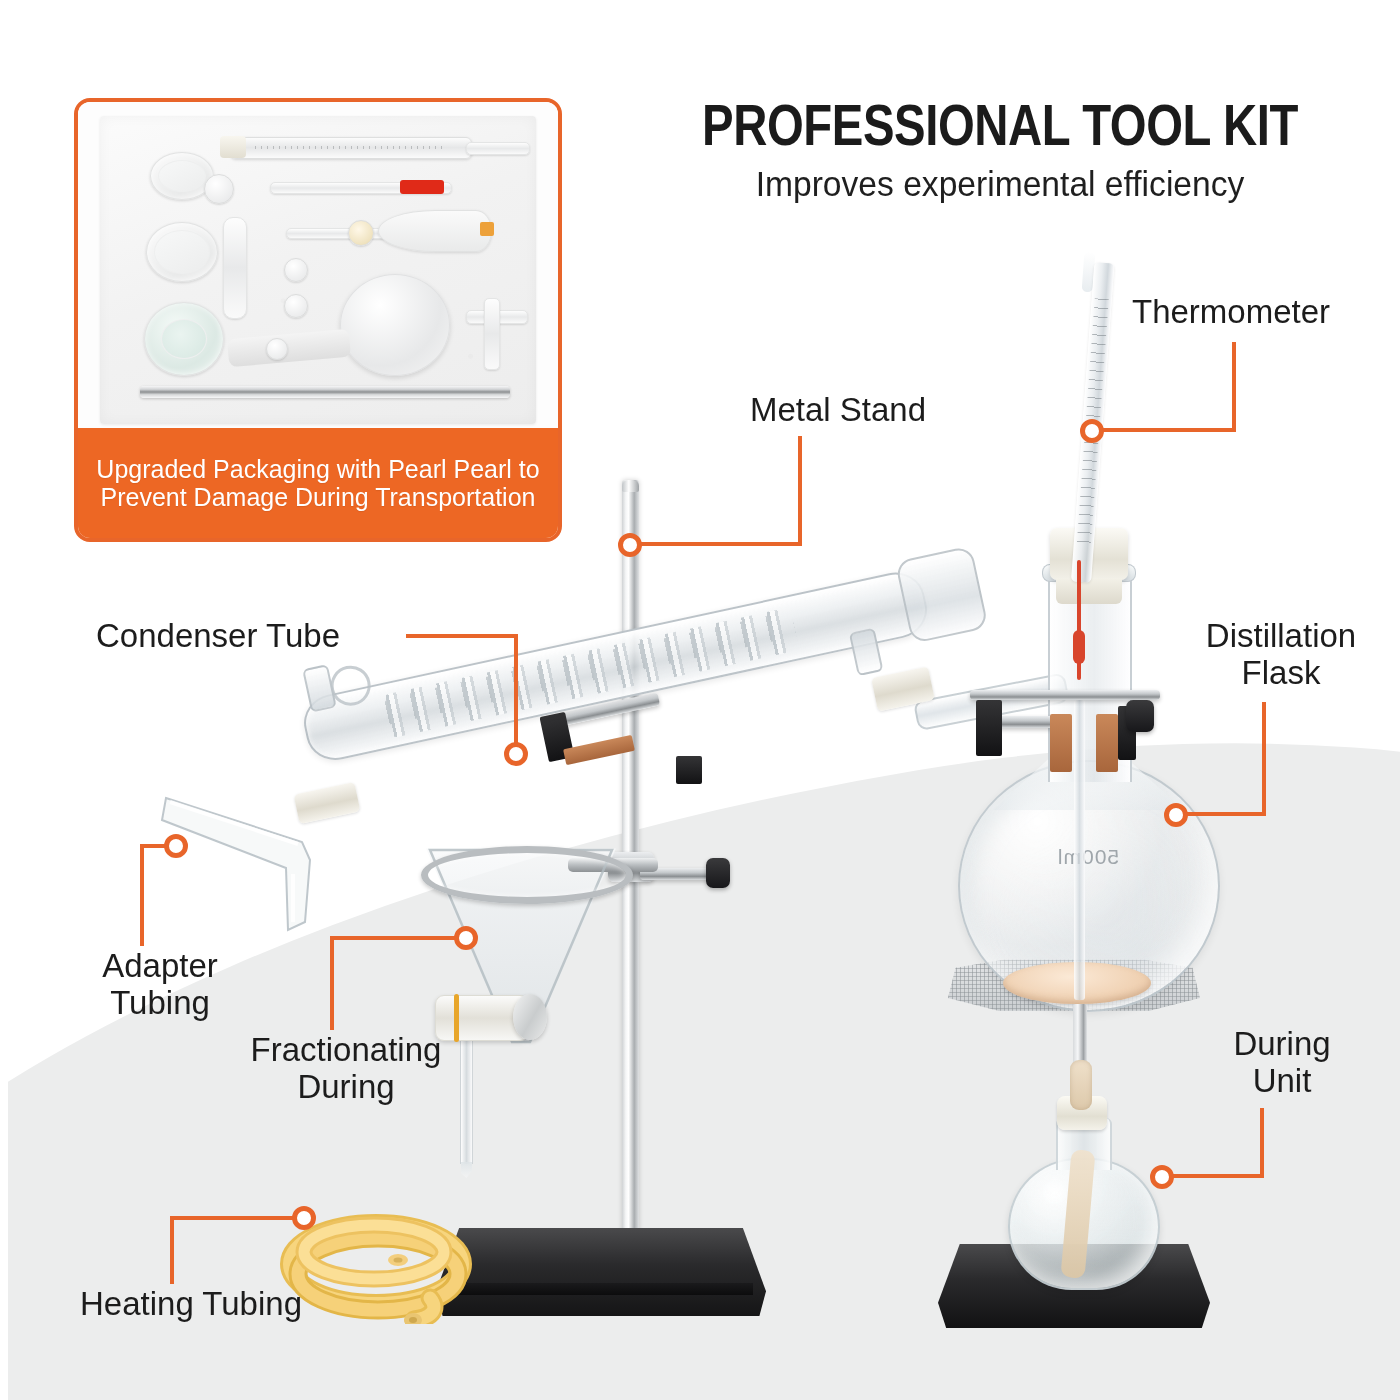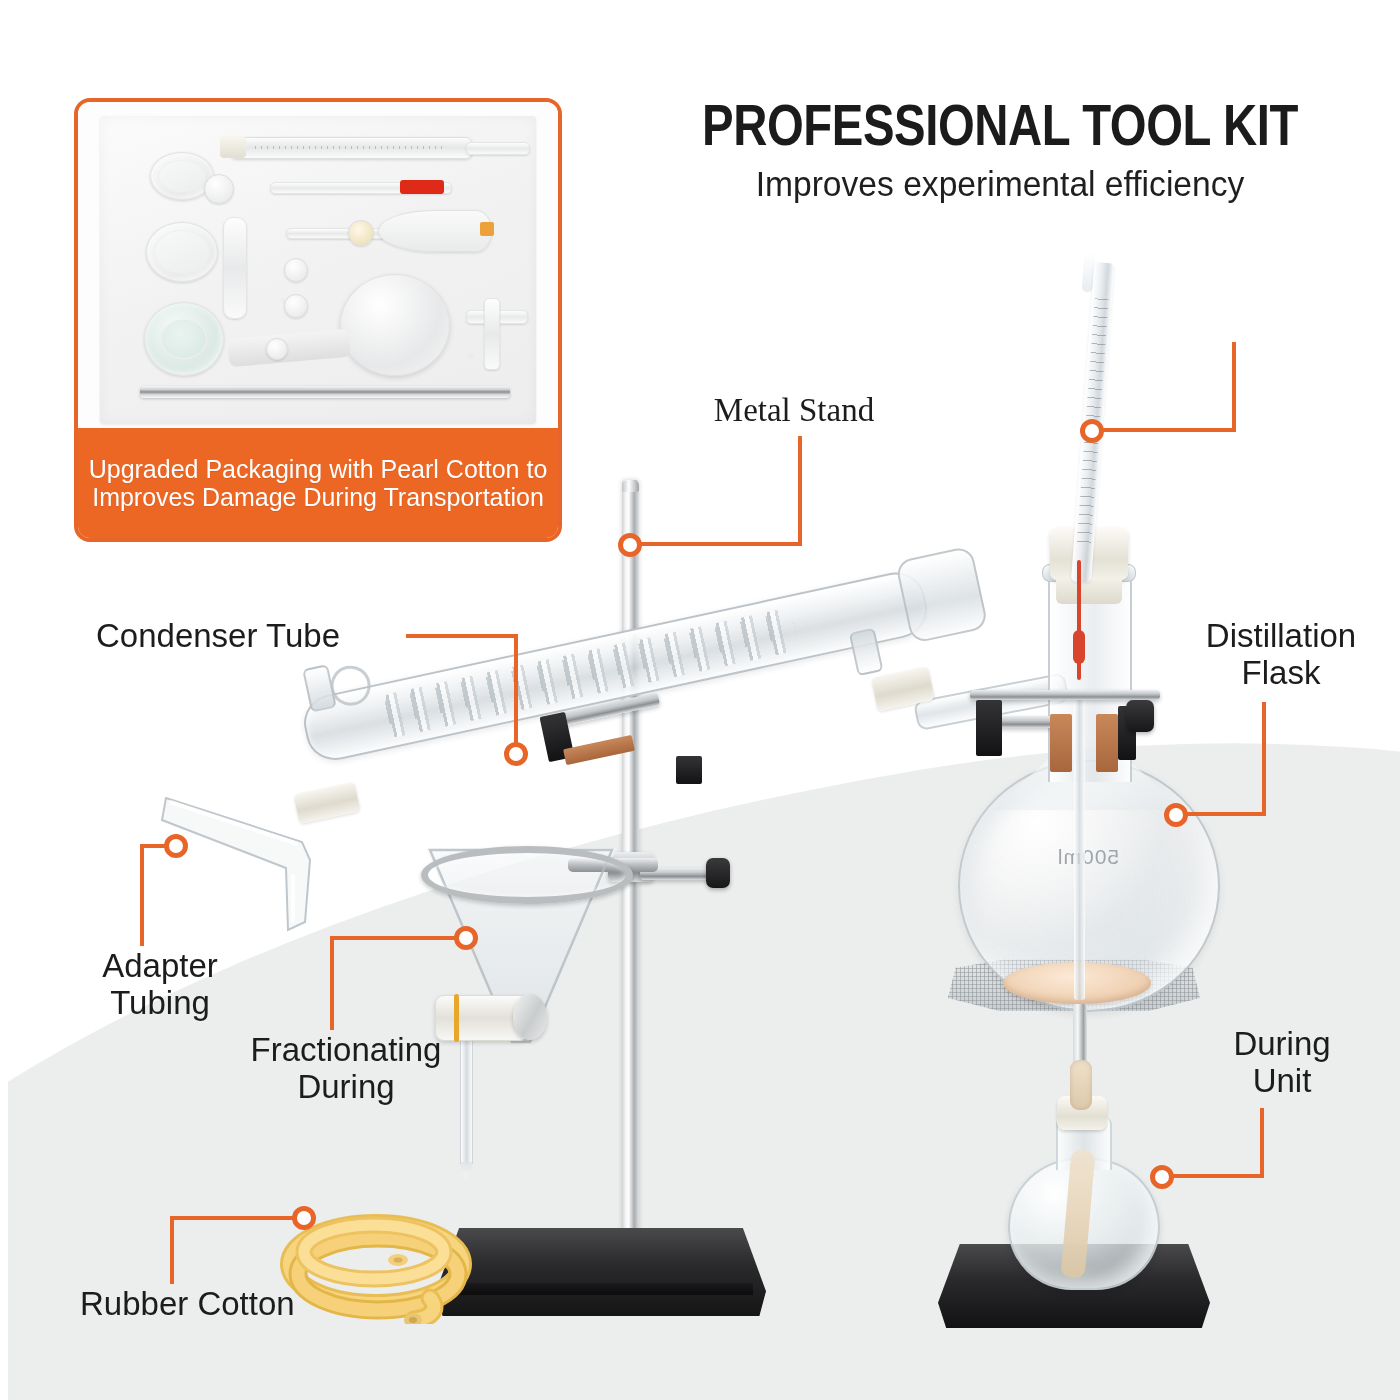--- a/index.html
+++ b/index.html
@@ -483,21 +483,21 @@
       <div class="pc bulb" style="left:262px;top:172px;width:108px;height:100px;"></div>
       <div class="pc" style="left:150px;top:232px;width:122px;height:28px;background:linear-gradient(180deg,#f4f4f4,#dedede);border-radius:8px;transform:rotate(-5deg);"></div>
       <div class="pc capsule" style="left:188px;top:236px;width:20px;height:20px;"></div>
 
       <div class="pc glassrod" style="left:388px;top:208px;width:60px;height:12px;"></div>
       <div class="pc glassrod" style="left:406px;top:196px;width:14px;height:70px;"></div>
 
       <div class="pc metalrod-inset" style="left:62px;top:284px;width:370px;height:12px;"></div>
     </div>
 
-    <div class="inset-caption">Upgraded Packaging with Pearl Cotton to Improves Damage During Transportation</div>
+    <div class="inset-caption">Upgraded Packaging with Pearl Pearl to Prevent Damage During Transportation</div>
   </div>
 
   <div class="stand-rod"></div>
   <div class="stand-base"></div>
 
   <div class="clamp-arm" style="left:540px;top:704px;width:112px;height:13px;transform:rotate(-12deg);"></div>
   <div class="clamp-blk" style="left:536px;top:714px;width:26px;height:46px;transform:rotate(-12deg);"></div>
   <div class="cork" style="left:556px;top:742px;width:70px;height:16px;transform:rotate(-12deg);"></div>
   <div class="clamp-blk" style="left:668px;top:756px;width:26px;height:28px;"></div>
 
@@ -575,25 +575,26 @@
       <ellipse cx="94" cy="40" rx="70" ry="27" stroke="#fbdf96" stroke-width="11"></ellipse>
       <path d="M 150 86 C 160 98, 150 106, 134 108" stroke="#e8bd53" stroke-width="19"></path>
       <path d="M 150 86 C 160 98, 150 106, 134 108" stroke="#f7d57e" stroke-width="13"></path>
     </g>
     <ellipse cx="133" cy="108" rx="9" ry="7" fill="#e9c571"></ellipse>
     <ellipse cx="133" cy="108" rx="4" ry="3" fill="#cfa84e"></ellipse>
     <ellipse cx="118" cy="48" rx="10" ry="6" fill="#f3ce7d"></ellipse>
     <ellipse cx="118" cy="48" rx="4.5" ry="2.6" fill="#d8b15a"></ellipse>
   </svg>
 
-  <div class="lbl c" style="left:668px;top:392px;width:236px;font-family:Liberation Serif, serif;">Metal Stand</div>
+  <div class="lbl c" style="left:712px;top:392px;width:236px;">Metal Stand</div>
   <div class="ln v" style="left:790px;top:436px;height:110px;"></div>
   <div class="ln h" style="left:630px;top:542px;width:164px;"></div>
   <div class="dot" style="left:610px;top:533px;"></div>
 
+  <div class="lbl l" style="left:1124px;top:294px;width:260px;">Thermometer</div>
   <div class="ln v" style="left:1224px;top:342px;height:90px;"></div>
   <div class="ln h" style="left:1090px;top:428px;width:138px;"></div>
   <div class="dot" style="left:1072px;top:419px;"></div>
 
   <div class="lbl r" style="left:88px;top:618px;width:298px;">Condenser Tube</div>
   <div class="ln h" style="left:398px;top:634px;width:112px;"></div>
   <div class="ln v" style="left:506px;top:634px;height:116px;"></div>
   <div class="dot" style="left:496px;top:742px;"></div>
 
   <div class="lbl c" style="left:1158px;top:618px;width:230px;">Distillation
@@ -613,18 +614,18 @@
   <div class="ln v" style="left:322px;top:938px;height:92px;"></div>
   <div class="ln h" style="left:322px;top:936px;width:130px;"></div>
   <div class="dot" style="left:446px;top:926px;"></div>
 
   <div class="lbl c" style="left:1168px;top:1026px;width:212px;">During
 Unit</div>
   <div class="ln v" style="left:1252px;top:1108px;height:70px;"></div>
   <div class="ln h" style="left:1162px;top:1174px;width:94px;"></div>
   <div class="dot" style="left:1142px;top:1165px;"></div>
 
-  <div class="lbl l" style="left:72px;top:1286px;width:300px;">Rubber Cotton</div>
+  <div class="lbl l" style="left:72px;top:1286px;width:300px;">Heating Tubing</div>
   <div class="ln v" style="left:162px;top:1218px;height:66px;"></div>
   <div class="ln h" style="left:162px;top:1216px;width:128px;"></div>
   <div class="dot" style="left:284px;top:1206px;"></div>
 
 </div>
 
 </body></html>

